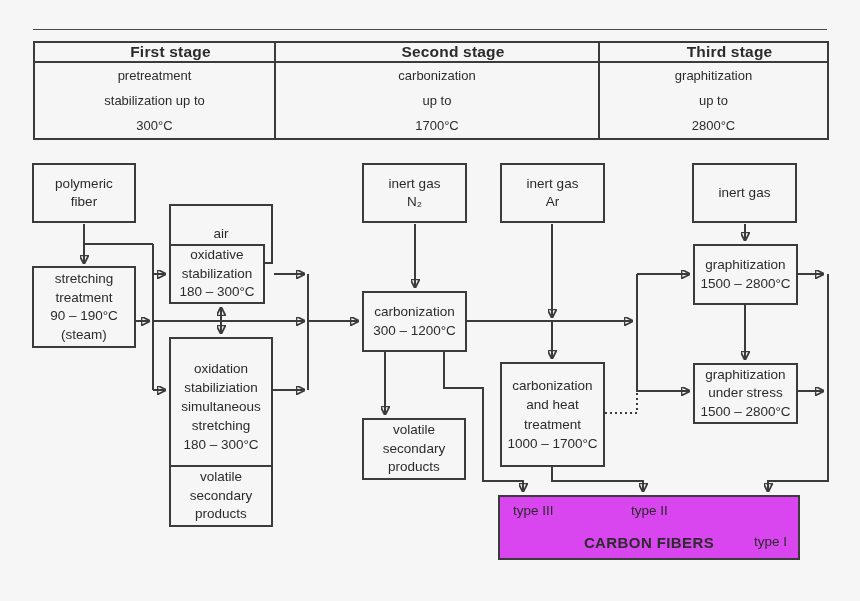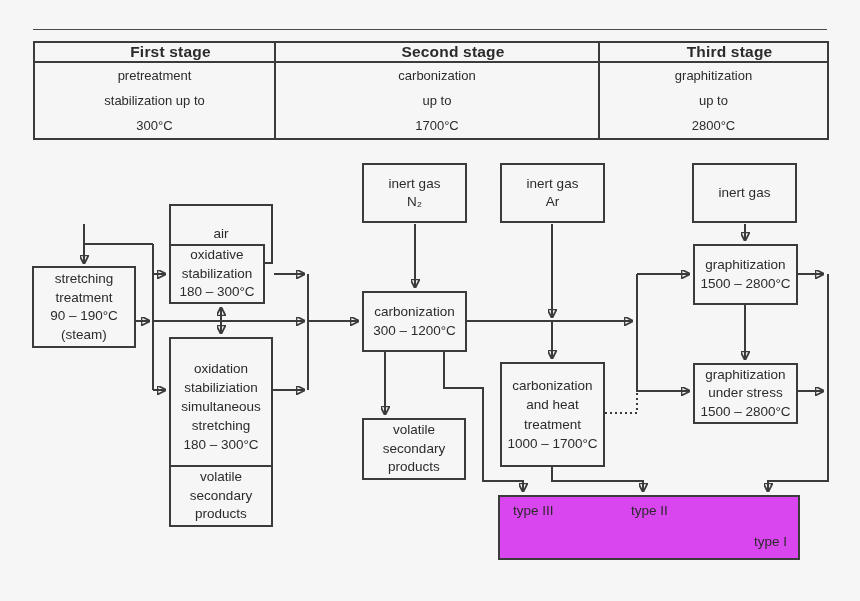--- a/index.html
+++ b/index.html
@@ -161,20 +161,22 @@
     <path d="M637 274 V392"></path>
     <path d="M637 274 H690" marker-end="url(#arr)"></path>
     <path d="M637 391 H690" marker-end="url(#arr)"></path>
     <path d="M745 224 V241" marker-end="url(#arr)"></path>
     <path d="M745 305 V360" marker-end="url(#arr)"></path>
     <path d="M798 274 H824" marker-end="url(#arr)"></path>
     <path d="M798 391 H824" marker-end="url(#arr)"></path>
     <path d="M828 274 V481 H768 V492" marker-end="url(#arr)"></path>
   </svg>
 
+  <div class="box b-polymeric">polymeric
+fiber</div>
   <div class="box b-air">air</div>
   <div class="box b-n2">inert gas
 N₂</div>
   <div class="box b-ar">inert gas
 Ar</div>
   <div class="box b-inert3">inert gas</div>
   <div class="box b-stretch">stretching
 treatment
 90 – 190°C
 (steam)</div>
@@ -201,15 +203,16 @@
   <div class="box b-graph">graphitization
 1500 – 2800°C</div>
   <div class="box b-graphstress">graphitization
 under stress
 1500 – 2800°C</div>
 
   <div class="b-carbonfibers">
     <span class="typelabel t3">type III</span>
     <span class="typelabel t2">type II</span>
     <span class="typelabel t1">type I</span>
+    <div class="cf-title">CARBON FIBERS</div>
   </div>
 
 </div>
 
 </body></html>

